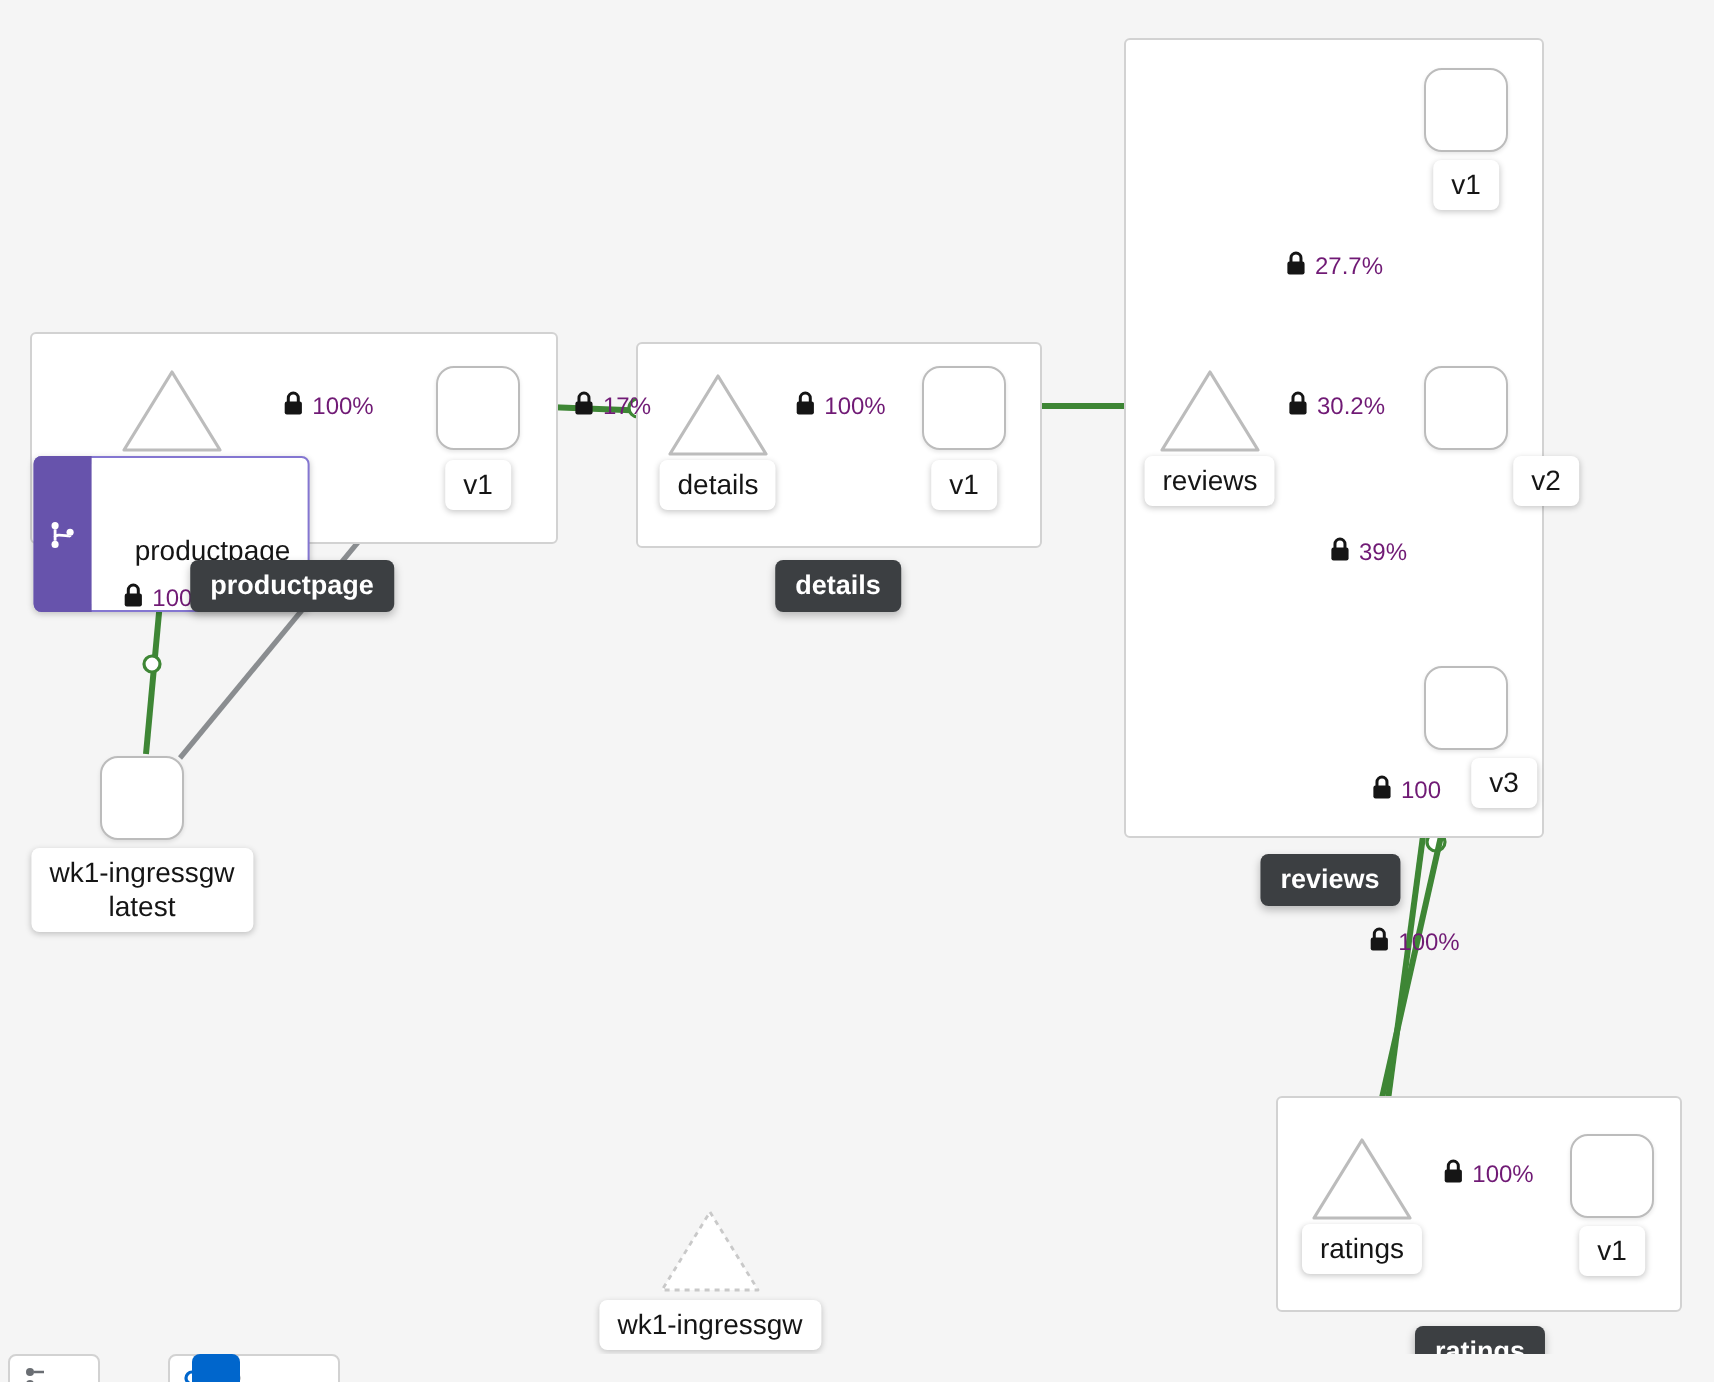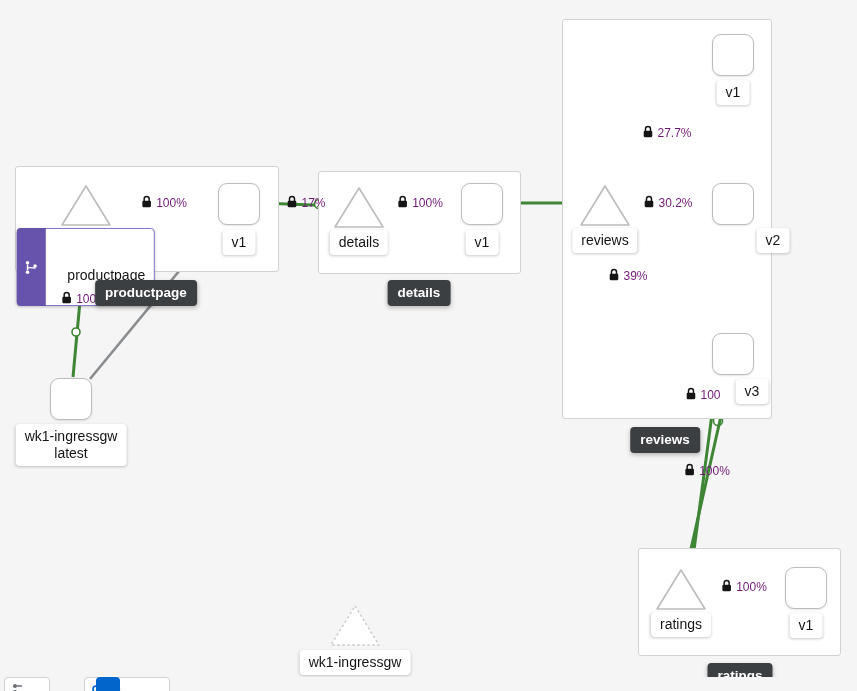--- a/index.html
+++ b/index.html
@@ -365,21 +365,21 @@
   <div class="edge-label" style="left:668px; top:203px;justify-content:flex-end;">
     <span class="lock">
       <svg width="11" height="13" viewBox="0 0 11 13">
         <path d="M 3 6 L 3 4 A 2.5 2.5 0 0 1 8 4 L 8 6" stroke="#151515" stroke-width="1.5" fill="none"></path>
         <rect x="1.2" y="5.8" width="8.6" height="6.4" rx="1.1" fill="#151515"></rect>
       </svg>
     </span>
     <span>30.2%</span>
   </div>
 
-  <div class="edge-label" style="left:628px; top:276px;">
+  <div class="edge-label" style="left:684px; top:276px;">
     <span class="lock">
       <svg width="11" height="13" viewBox="0 0 11 13">
         <path d="M 3 6 L 3 4 A 2.5 2.5 0 0 1 8 4 L 8 6" stroke="#151515" stroke-width="1.5" fill="none"></path>
         <rect x="1.2" y="5.8" width="8.6" height="6.4" rx="1.1" fill="#151515"></rect>
       </svg>
     </span>
     <span>39%</span>
   </div>
 
   <div class="edge-label" style="left:703px; top:395px;">

